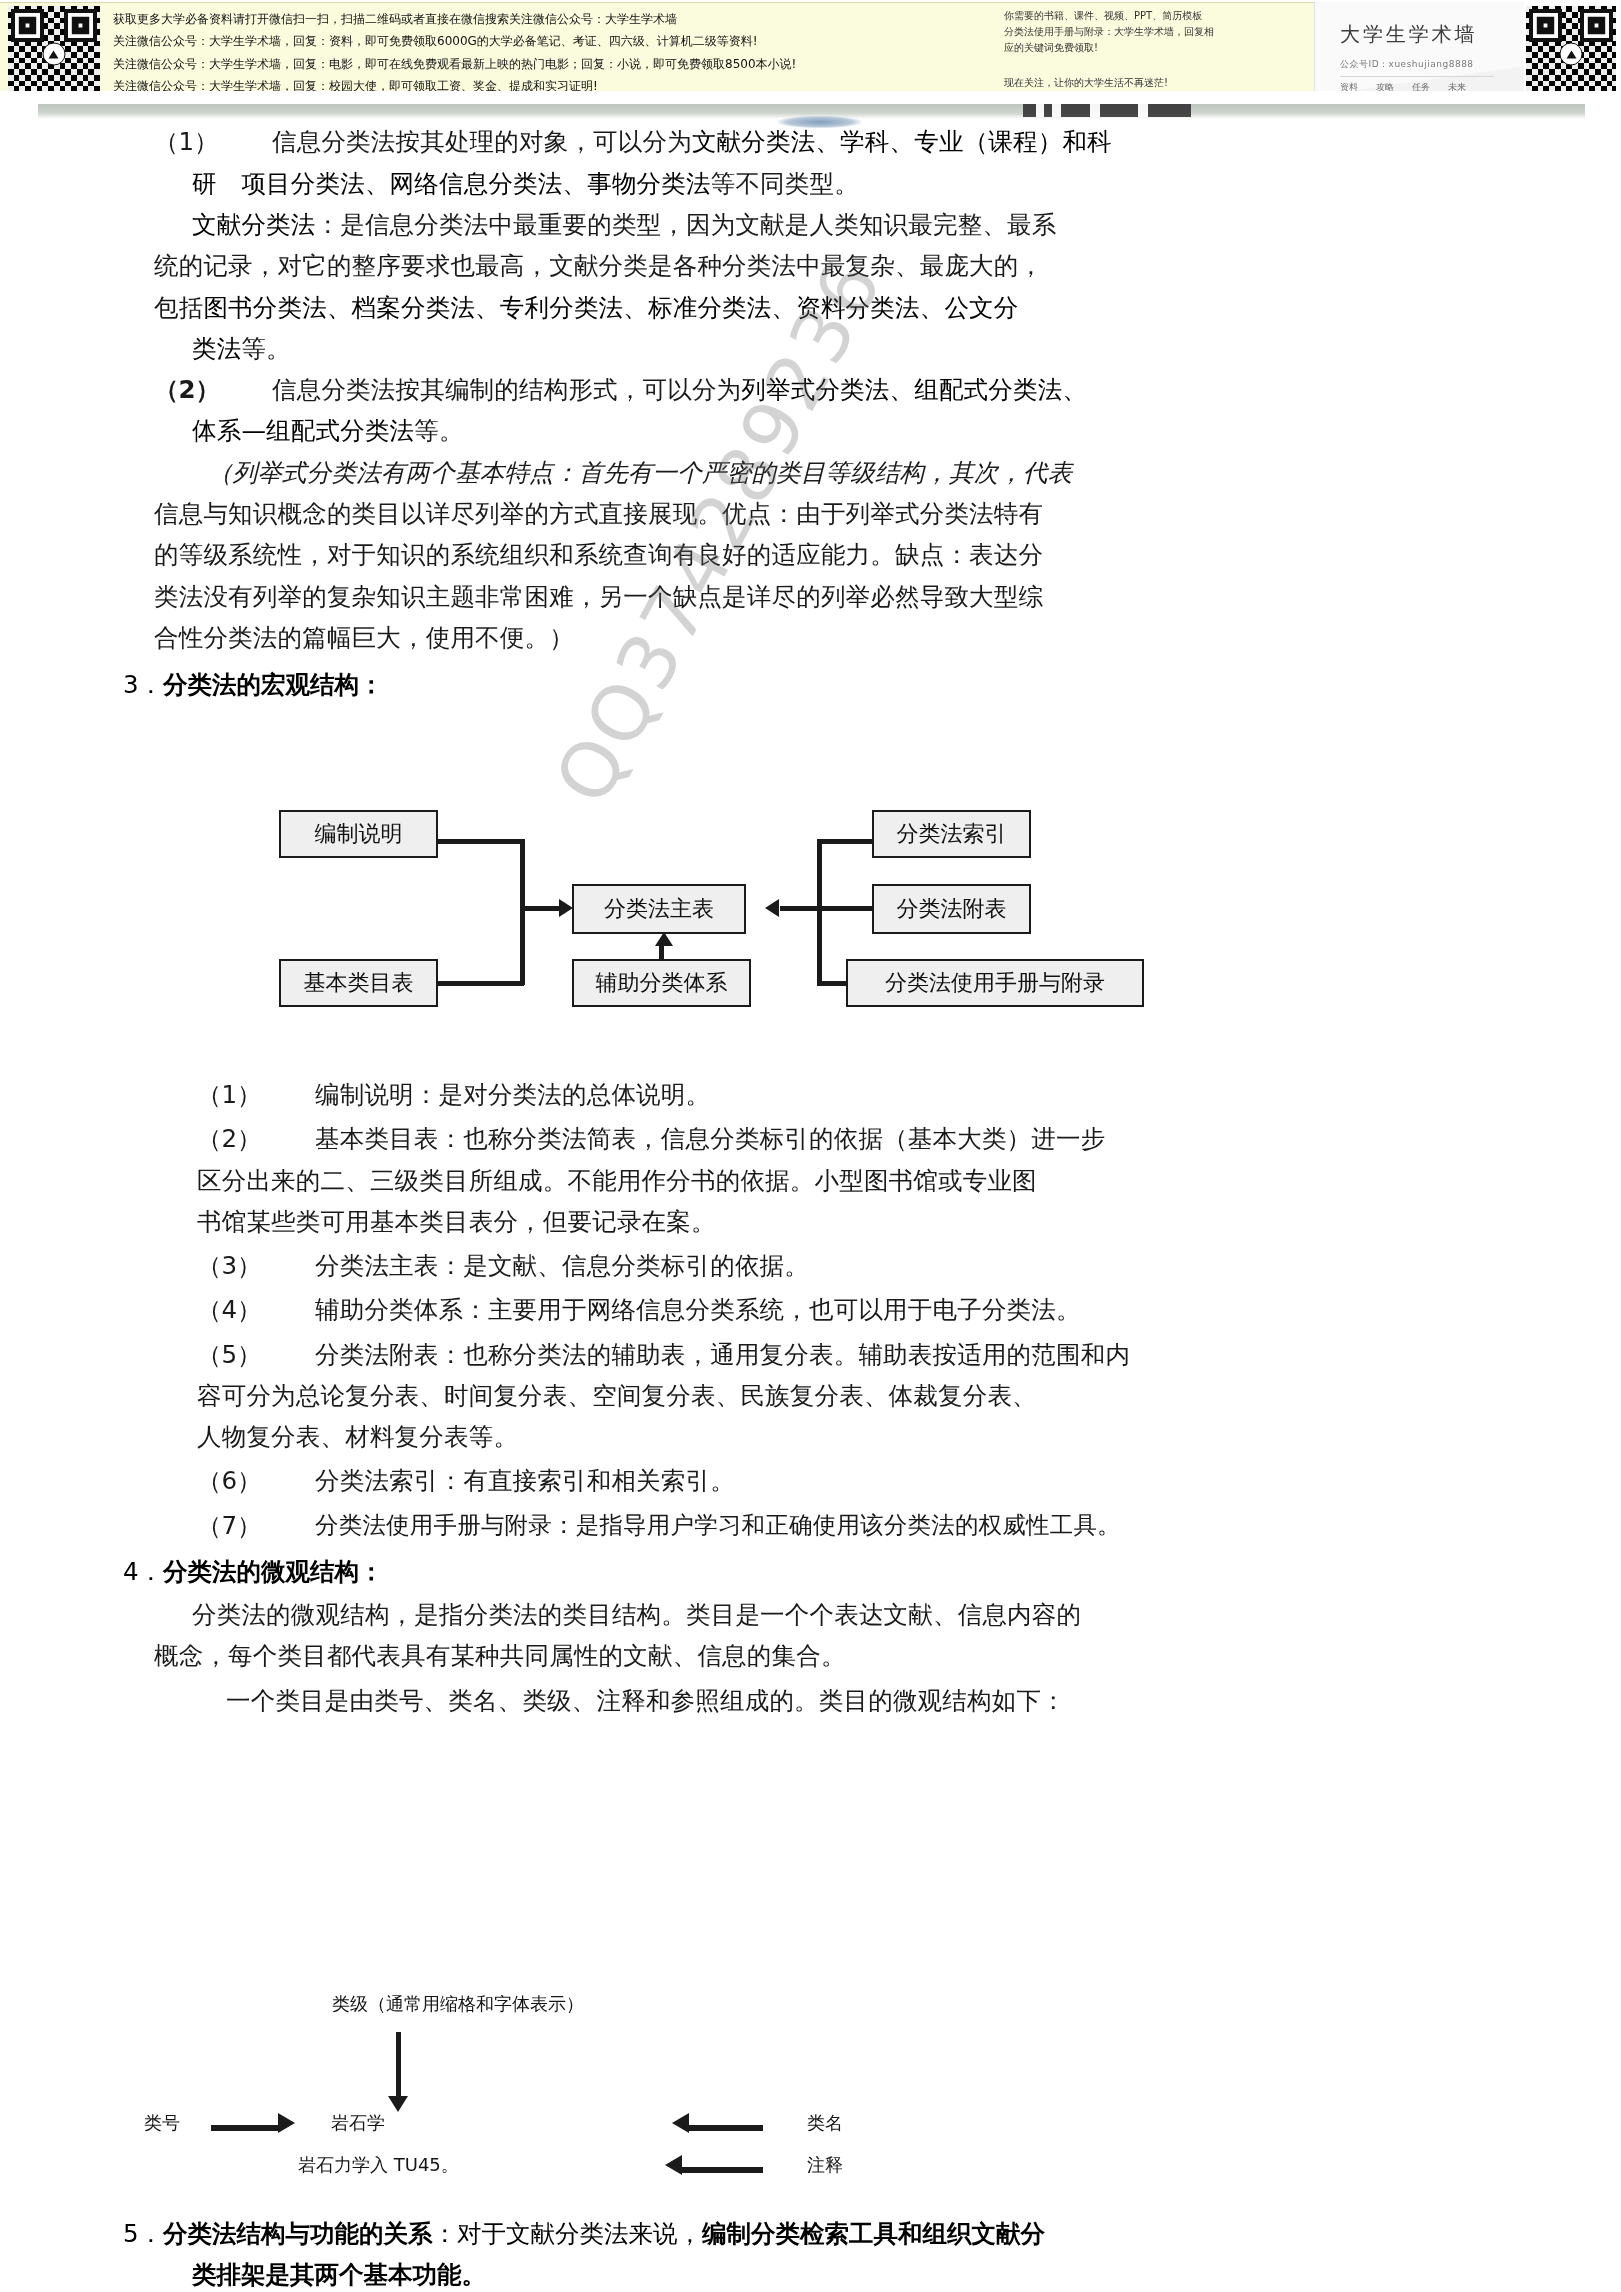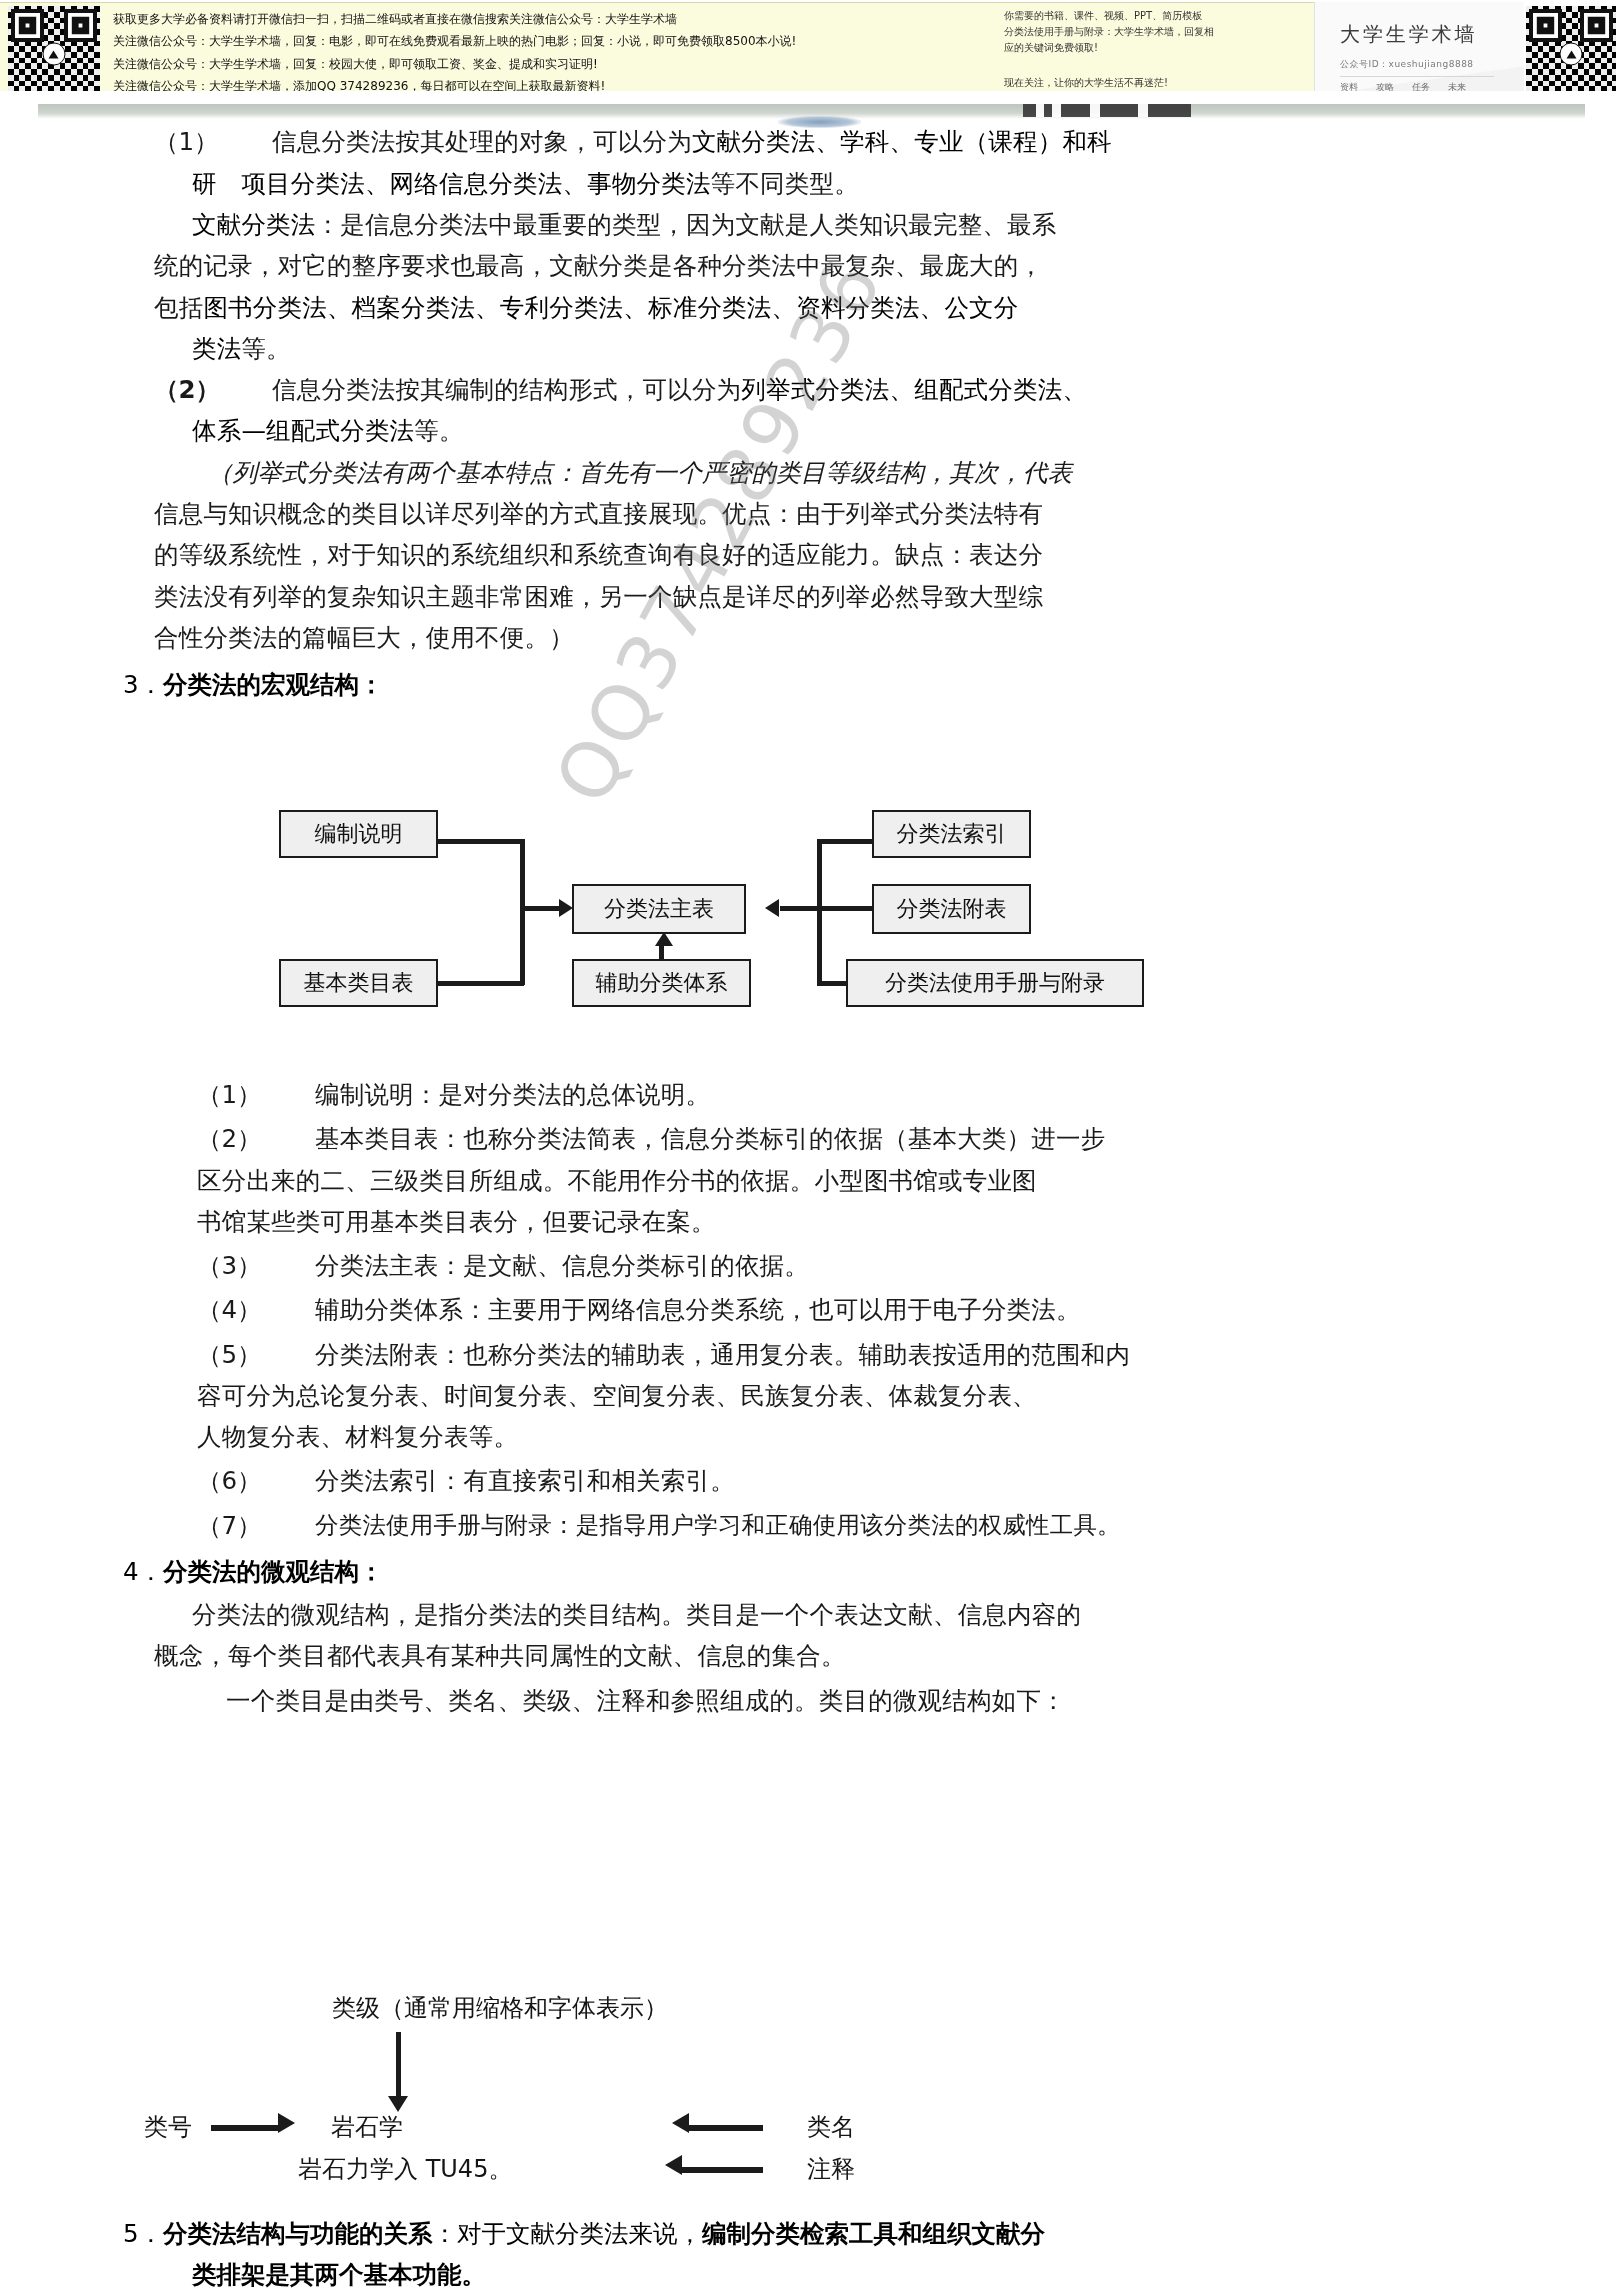--- a/index.html
+++ b/index.html
@@ -314,21 +314,21 @@
   
   .micro-diagram {
     position: absolute;
     left: 144px;
     top: 1888px;
     width: 1278px;
     height: 183px;
   }
   .micro-label {
     position: absolute;
-    font-size: 24px;
+    font-size: 18px;
     color: #151515;
     white-space: nowrap;
   }
   .m-arrow-shaft {
     position: absolute;
     background: #1b1b1b;
     height: 5.8px;
   }
   .m-arrow-v {
     position: absolute;
@@ -345,20 +345,21 @@
   <div class="qr-left">
     <div class="qr-box">
         <div class="qr-center">
           <i></i>
         </div>
       </div>
   </div>
 
   <div class="ad-lines">
     <div class="ad-line">获取更多大学必备资料请打开微信扫一扫，扫描二维码或者直接在微信搜索关注微信公众号：大学生学术墙</div>
+    <div class="ad-line">关注微信公众号：大学生学术墙，回复：资料，即可免费领取6000G的大学必备笔记、考证、四六级、计算机二级等资料!</div>
     <div class="ad-line">关注微信公众号：大学生学术墙，回复：电影，即可在线免费观看最新上映的热门电影；回复：小说，即可免费领取8500本小说!</div>
     <div class="ad-line">关注微信公众号：大学生学术墙，回复：校园大使，即可领取工资、奖金、提成和实习证明!</div>
     <div class="ad-line">关注微信公众号：大学生学术墙，添加QQ 374289236，每日都可以在空间上获取最新资料!</div>
   </div>
 
   <div class="ad-right-note">
     <div>你需要的书籍、课件、视频、PPT、简历模板</div>
     <div>分类法使用手册与附录：大学生学术墙，回复相</div>
     <div>应的关键词免费领取!</div>
     <div class="lastnote">现在关注，让你的大学生活不再迷茫!</div>

